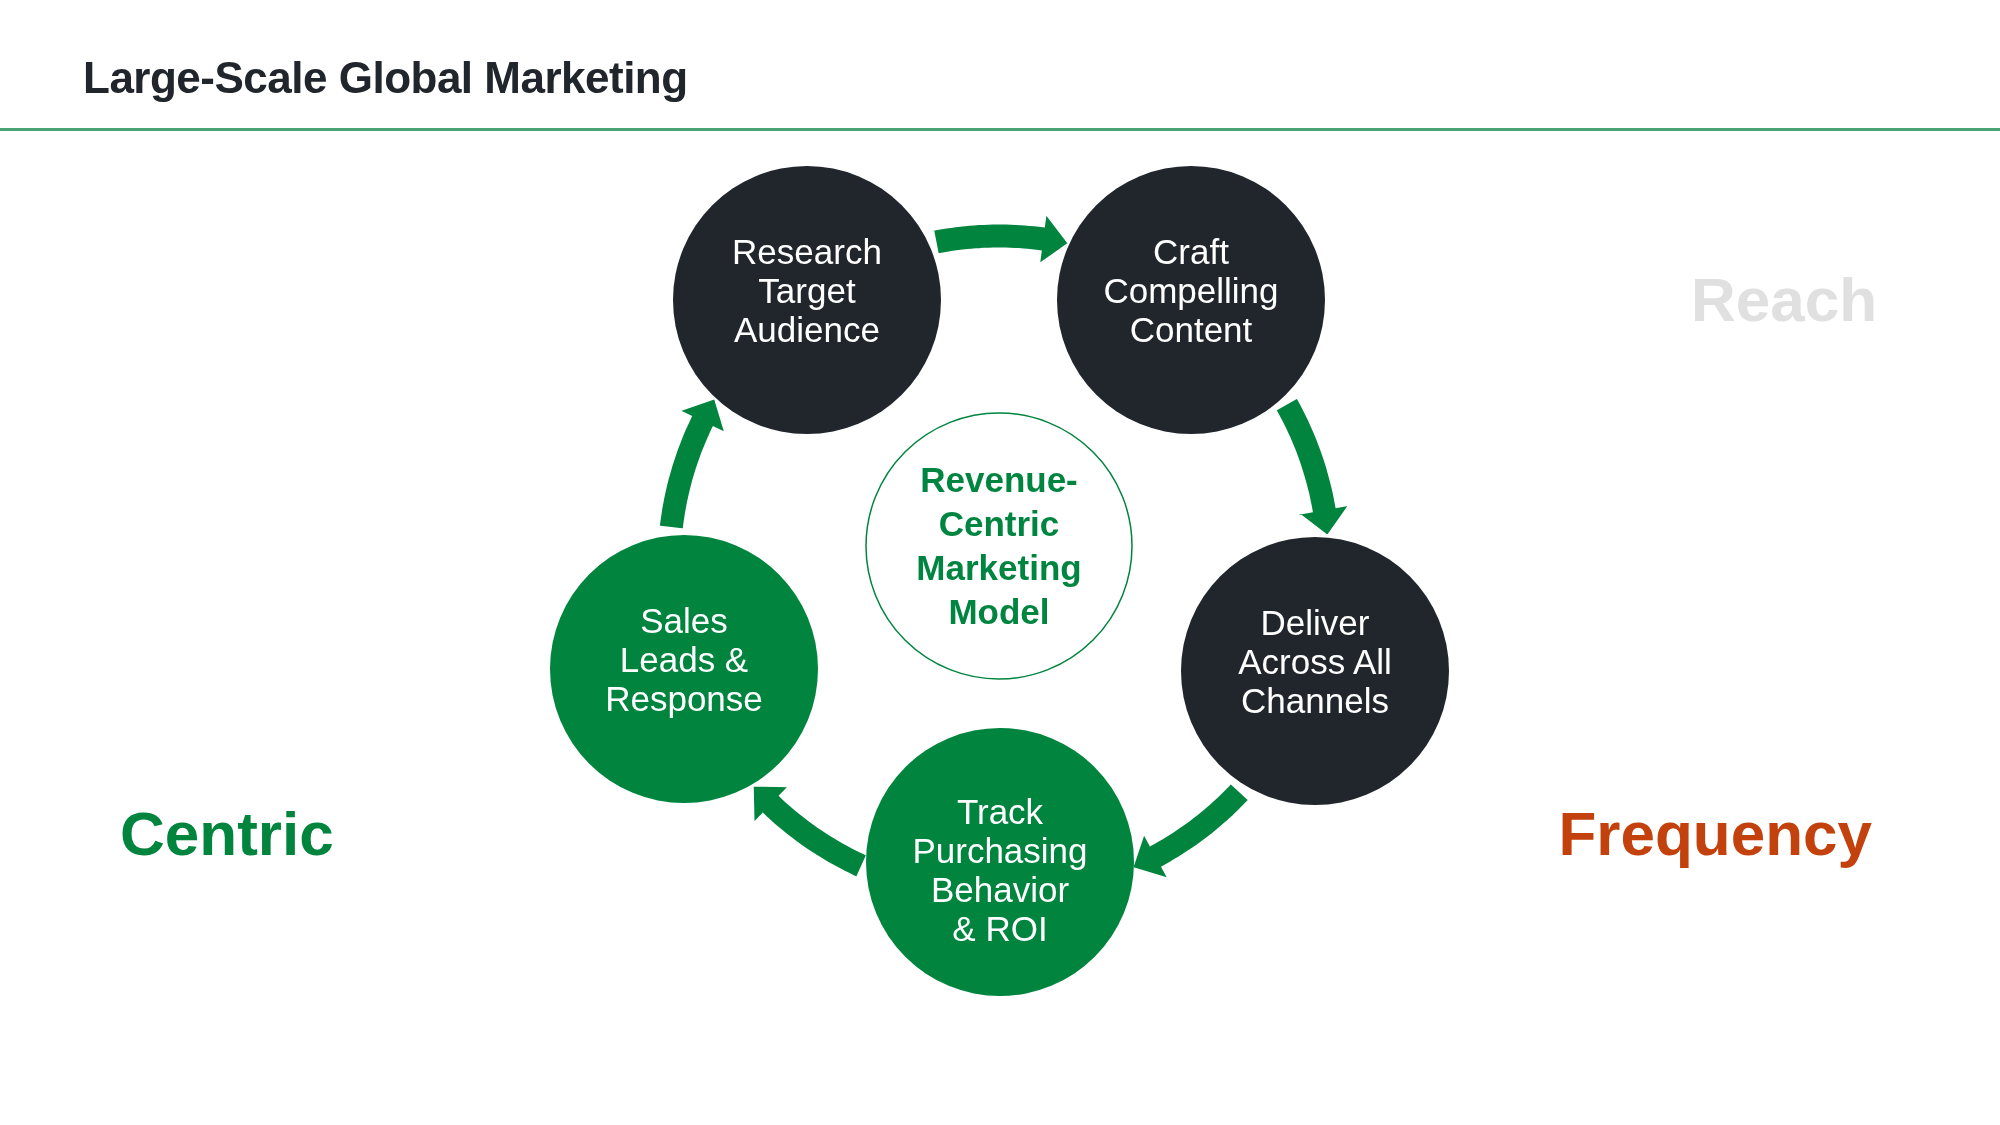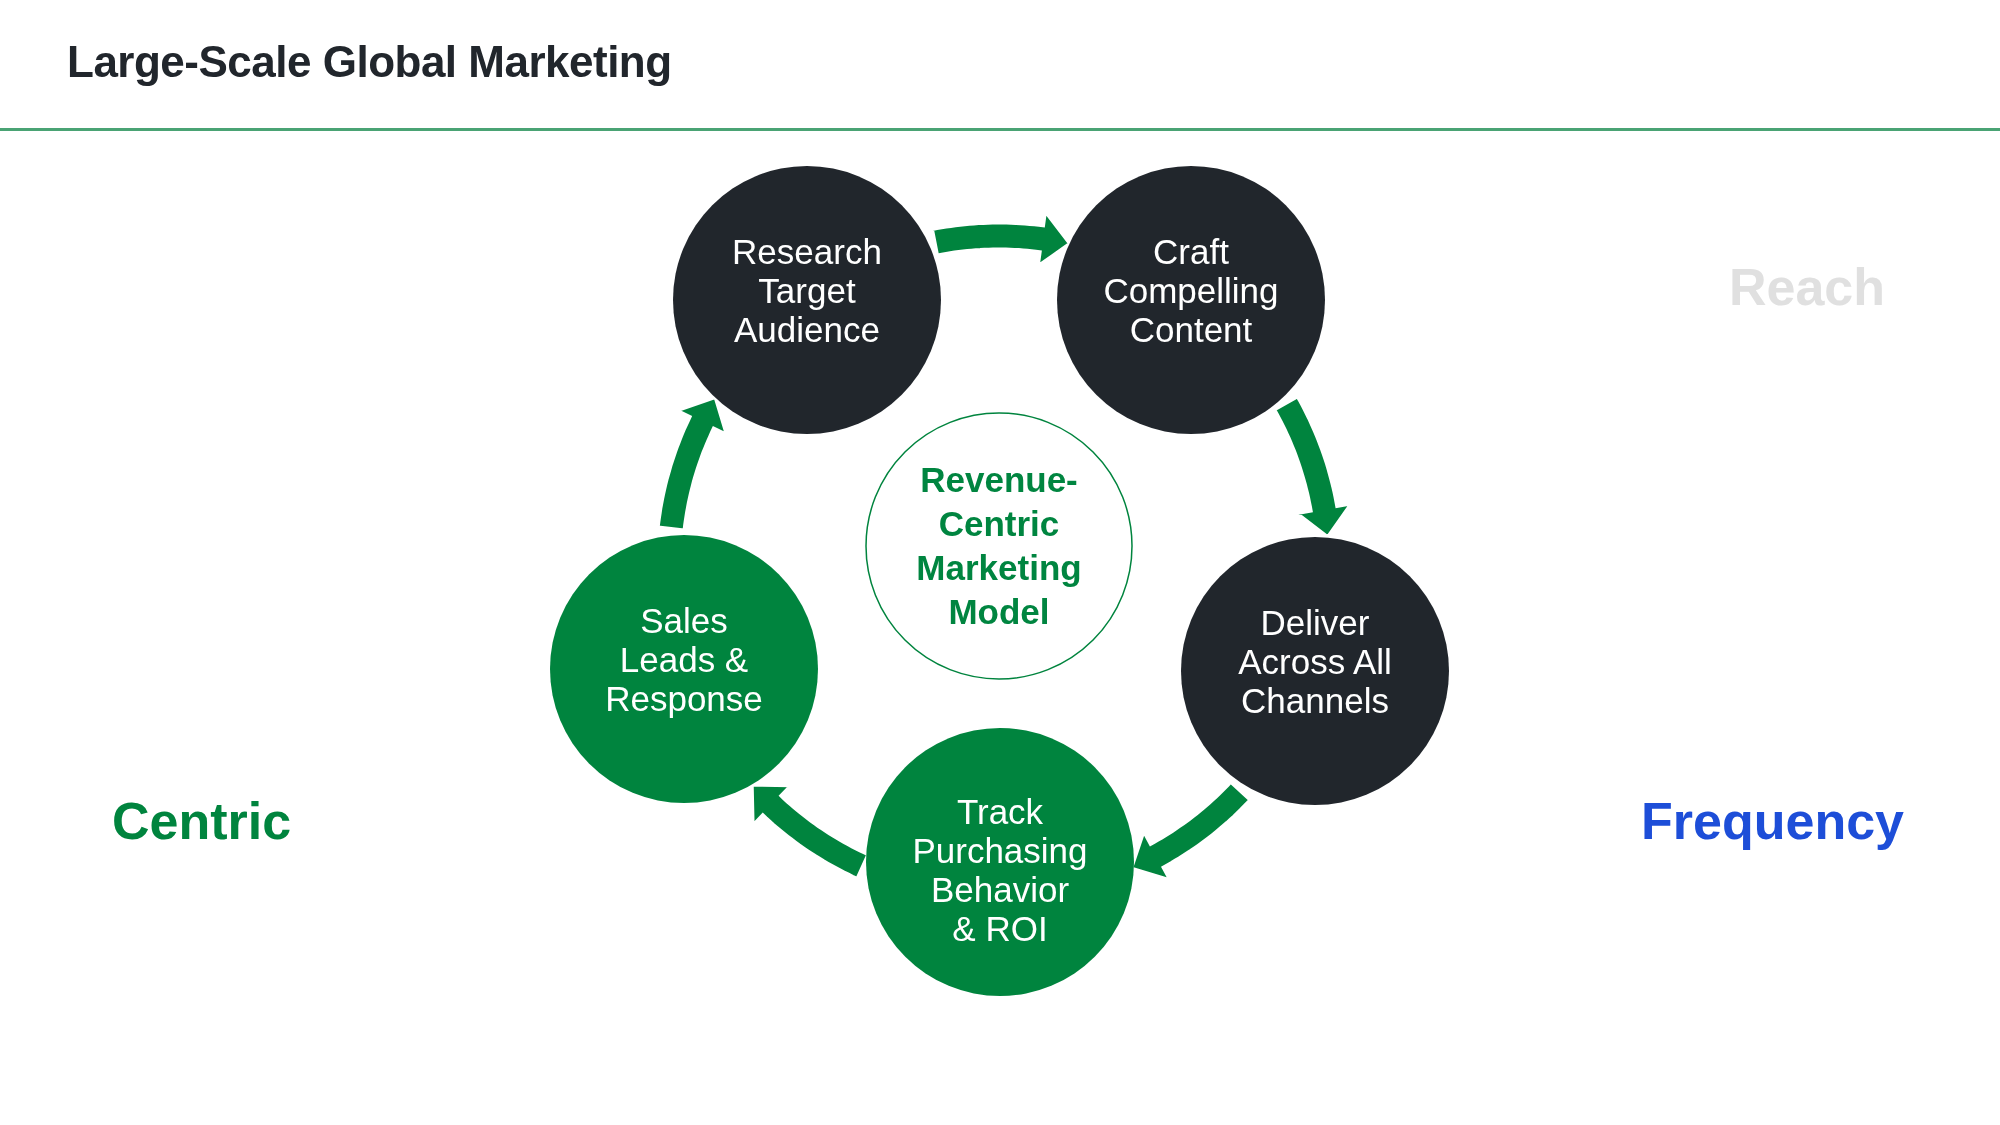--- a/index.html
+++ b/index.html
@@ -4,41 +4,41 @@
 <style>
   html, body { margin: 0; padding: 0; }
   body {
     width: 2000px; height: 1125px; position: relative; overflow: hidden;
     background: #ffffff;
     font-family: "Liberation Sans", sans-serif;
   }
   .slide-title {
     position: absolute; left: 67px; top: 40px;
     font-size: 44px; font-weight: bold; color: #21262c;
-    letter-spacing: -0.5px; margin: 0; line-height: 1;
+    letter-spacing: -0.5px; margin: 16px; line-height: 1;
   }
   .title-rule {
     position: absolute; left: 0; top: 128px; width: 2000px; height: 3px;
     background: #4aa374;
   }
   #cycle { position: absolute; left: 0; top: 0; }
   .node-text {
     font-family: "Liberation Sans", sans-serif;
     font-size: 35px; fill: #ffffff;
   }
   .center-text {
     font-family: "Liberation Sans", sans-serif;
     font-size: 35px; font-weight: bold; fill: #008540;
   }
   .side-label {
-    position: absolute; font-weight: bold; font-size: 52px; line-height: 1;
-    margin: 8px; white-space: nowrap;
+    position: absolute; font-weight: bold; font-size: 62px; line-height: 1;
+    margin: 16px; white-space: nowrap;
   }
   .reach { right: 107px; top: 253px; color: #e0e0e0; }
-  .frequency { right: 88px; top: 787px; color: #1d4ed8; }
+  .frequency { right: 112px; top: 787px; color: #c2410c; }
   .metrics { left: 104px; top: 787px; color: #00843e; }
 </style>
 </head>
 <body>
 
 <h1 class="slide-title">Large-Scale Global Marketing</h1>
 <div class="title-rule"></div>
 
 <svg id="cycle" width="2000" height="1125" viewBox="0 0 2000 1125">
   <g id="arrows-layer">

